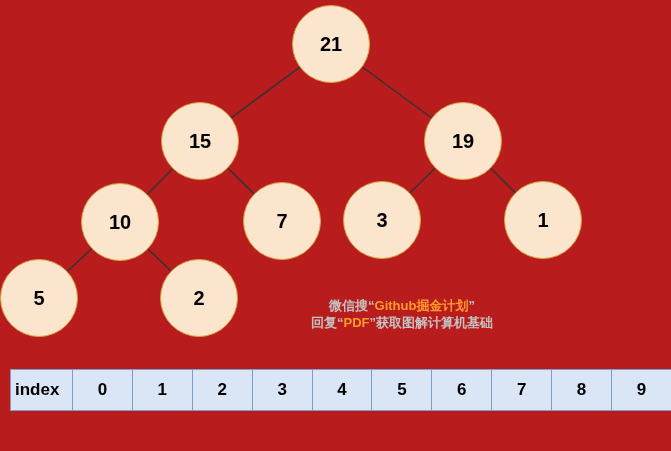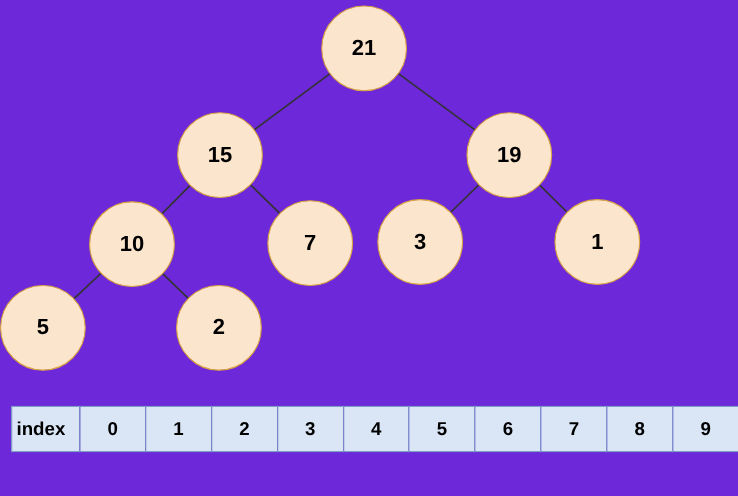--- a/index.html
+++ b/index.html
@@ -11,21 +11,21 @@
     --watermark-gray: #c3c3c3;
     --watermark-orange: #ff9b2b;
     --text: #000000;
   }
   * { margin: 0; padding: 0; box-sizing: border-box; }
   html, body { background: #ffffff; }
   .canvas {
     position: relative;
     width: 671px;
     height: 451px;
-    background: #6d28d9;
+    background: #b91c1c;
     overflow: hidden;
     font-family: "Liberation Sans", sans-serif;
   }
   svg.edges {
     position: absolute;
     left: 0; top: 0;
     width: 671px; height: 451px;
   }
   svg.edges line {
     stroke: var(--edge);
@@ -101,20 +101,28 @@
   <div class="node" style="left:292px; top:5px">21</div>
   <div class="node" style="left:161px; top:102px">15</div>
   <div class="node" style="left:424px; top:102px">19</div>
   <div class="node" style="left:81px;  top:183px">10</div>
   <div class="node" style="left:243px; top:182px">7</div>
   <div class="node" style="left:343px; top:181px">3</div>
   <div class="node" style="left:504px; top:181px">1</div>
   <div class="node" style="left:0px;   top:259px">5</div>
   <div class="node" style="left:160px; top:259px">2</div>
 
+  <div class="watermark">
+    <div class="wm-line">
+      <span class="wm-gray">微信搜“</span><span class="wm-orange">Github掘金计划</span><span class="wm-gray">”</span>
+    </div>
+    <div class="wm-line">
+      <span class="wm-gray">回复“</span><span class="wm-orange">PDF</span><span class="wm-gray">”获取图解计算机基础</span>
+    </div>
+  </div>
 
   <table class="heap-table">
     <tbody>
         <tr class="row-index">
       <td class="label">index</td>
       <td>0</td>
       <td>1</td>
       <td>2</td>
       <td>3</td>
       <td>4</td>

